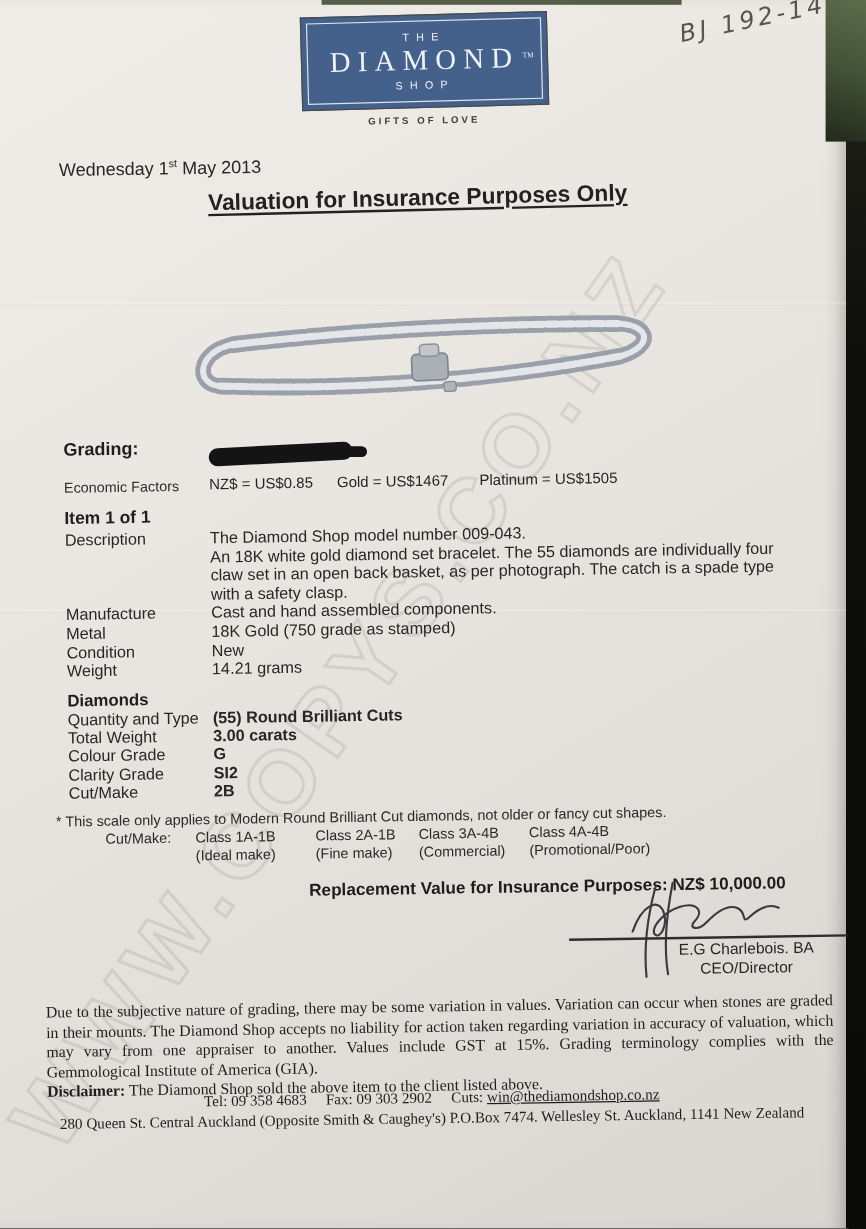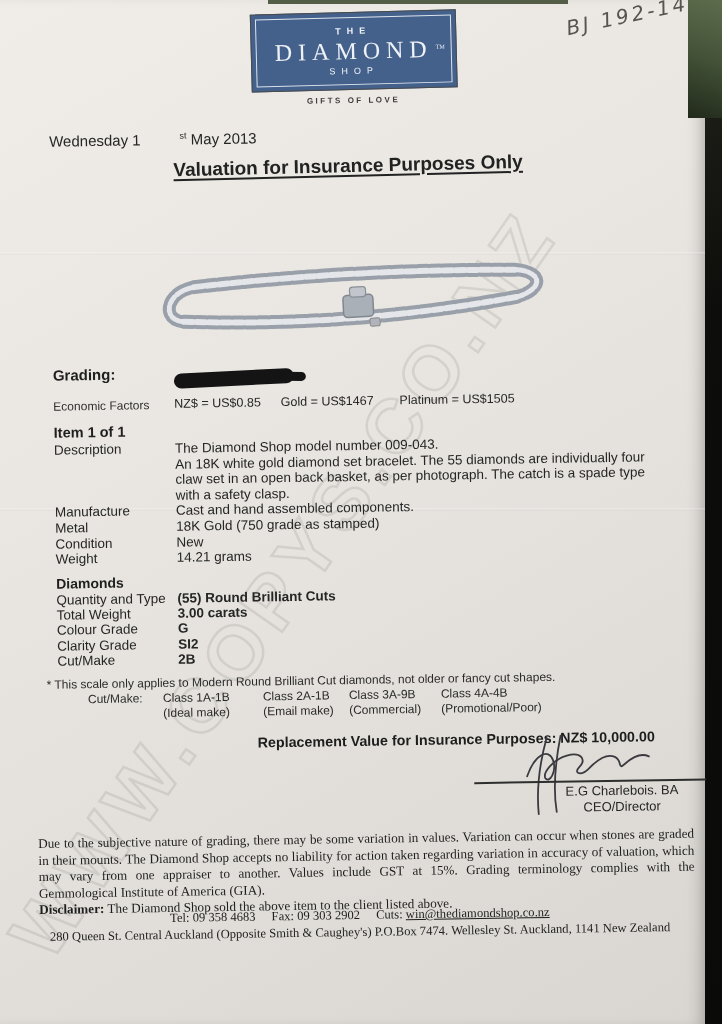--- a/index.html
+++ b/index.html
@@ -22,29 +22,29 @@
   
   .content{position:absolute;left:0;top:0;width:707px;height:1024px;transform:rotate(-0.9deg);transform-origin:353px 512px;}
   
   .handwritten{position:absolute;left:573px;top:8px;font-family:"DejaVu Sans",sans-serif;font-style:italic;
          font-size:20px;letter-spacing:3px;color:#55554e;transform:rotate(-11deg);}
   
   .logo{position:absolute;left:258px;top:12px;width:204px;height:76px;background:#44618c;
         border:1px solid #4a4a4a;transform:rotate(-0.6deg);}
   .logo-inner{position:absolute;inset:4px;border:1px solid rgba(240,243,248,.9);
         display:flex;flex-direction:column;align-items:center;justify-content:center;color:#eef1f6;}
-  .logo-the{font-size:9px;letter-spacing:6px;margin-bottom:3px;font-weight:bold;}
+  .logo-the{font-size:9px;letter-spacing:6px;margin-bottom:3px;}
   .logo-name{font-family:"Liberation Serif",serif;font-size:24px;letter-spacing:6px;position:relative;line-height:24px;}
   .logo-tm{font-size:6px;position:absolute;top:-2px;right:-12px;letter-spacing:0;}
   .logo-shop{font-size:9px;letter-spacing:6px;margin-top:3px;}
   .tagline{position:absolute;left:258px;top:96px;width:204px;text-align:center;
         font-size:8px;letter-spacing:2.5px;color:#3e3e3c;font-weight:bold;}
   
   .date{position:absolute;left:55px;top:128px;font-size:15px;color:#262626;}
-  .date sup{font-size:9px;margin-left:39px;}
+  .date sup{font-size:9px;}
   .title{position:absolute;left:0;top:155px;width:707px;text-align:center;transform:rotate(-0.5deg);}
   .title span{font-size:19px;font-weight:bold;color:#222;text-decoration:underline;text-underline-offset:3px;text-decoration-thickness:2px;}
   
   .bracelet{position:absolute;left:150px;top:233px;width:420px;height:118px;transform:rotate(-2deg);}
   
   .client-label{position:absolute;left:55px;top:362px;font-size:15px;font-weight:bold;color:#1f1f1f;}
   .redaction{position:absolute;left:176px;top:369px;width:120px;height:15px;background:#141414;border-radius:8px;transform:rotate(-2deg);}
   .redaction::after{content:"";position:absolute;right:-12px;top:4px;width:26px;height:9px;background:#141414;border-radius:5px;transform:rotate(3deg);}
   .econ-label{position:absolute;left:55px;top:395px;font-size:12px;color:#2e2e2e;}
   .econ-values{position:absolute;left:176px;top:394px;font-size:12.5px;color:#262626;display:flex;}
@@ -190,24 +190,24 @@
 
     <div class="scale-note">* This scale only applies to Modern Round Brilliant Cut diamonds, not older or fancy cut shapes.</div>
     <div class="classes">
       <span class="cm-label">Cut/Make:</span>
       <span class="cls c1">
         <span>Class 1A-1B</span>
         <span>(Ideal make)</span>
       </span>
       <span class="cls c2">
         <span>Class 2A-1B</span>
-        <span>(Email make)</span>
+        <span>(Fine make)</span>
       </span>
       <span class="cls c3">
-        <span>Class 3A-9B</span>
+        <span>Class 3A-4B</span>
         <span>(Commercial)</span>
       </span>
       <span class="cls c4">
         <span>Class 4A-4B</span>
         <span>(Promotional/Poor)</span>
       </span>
     </div>
 
     <div class="replacement">Replacement Value for Insurance Purposes: NZ$ 10,000.00</div>
 

